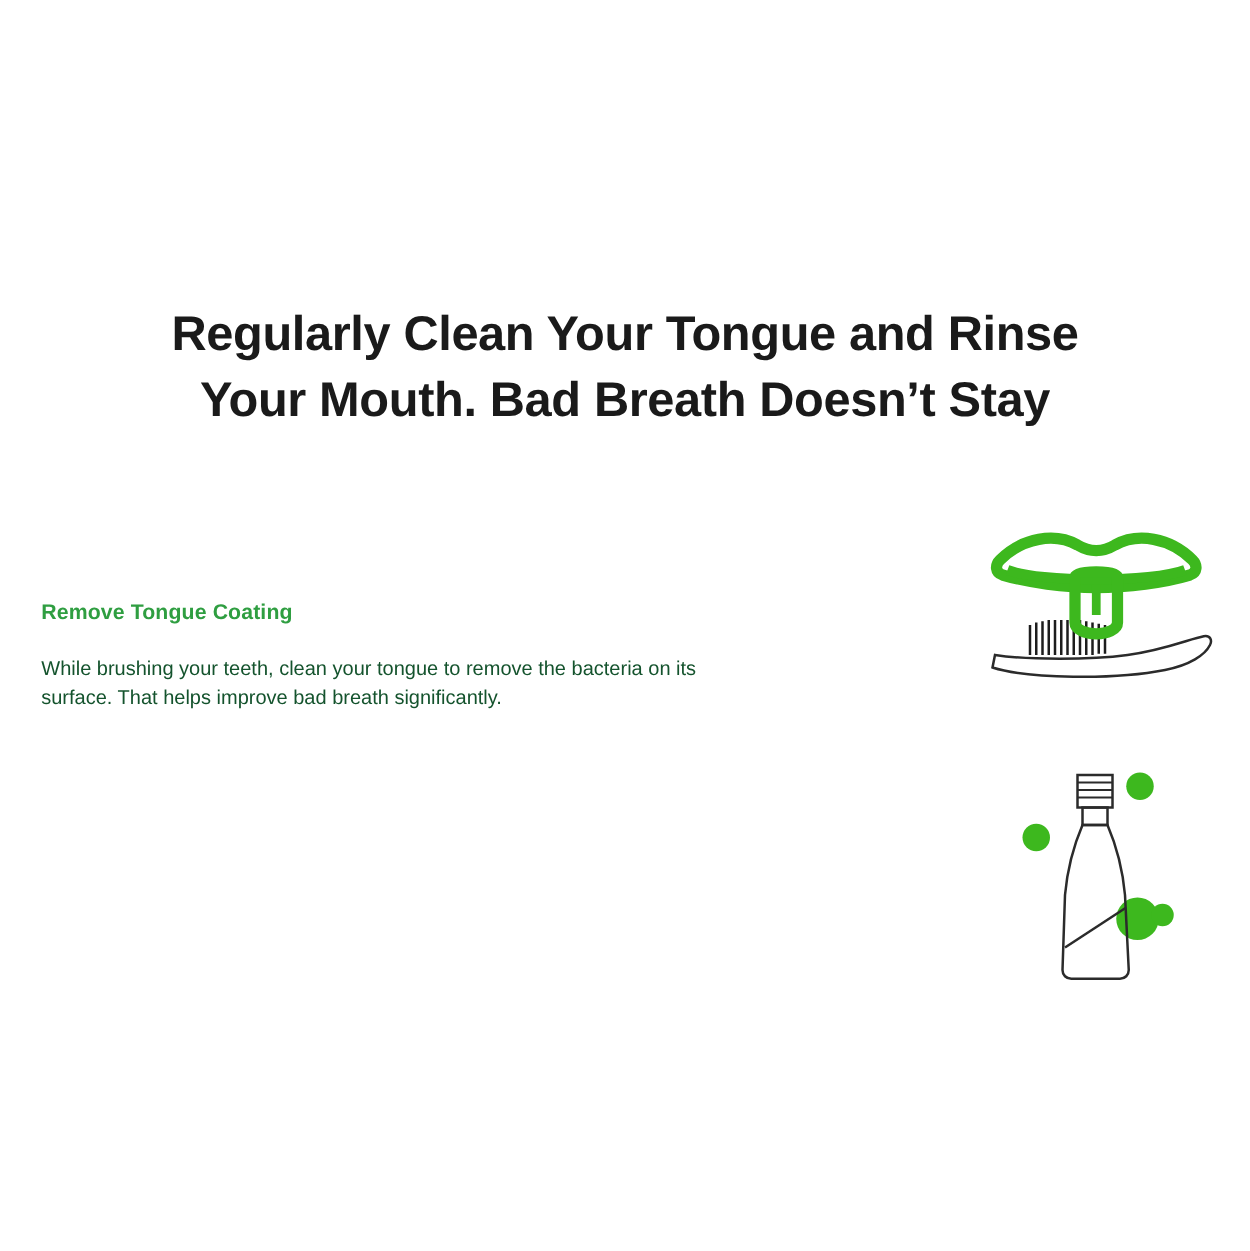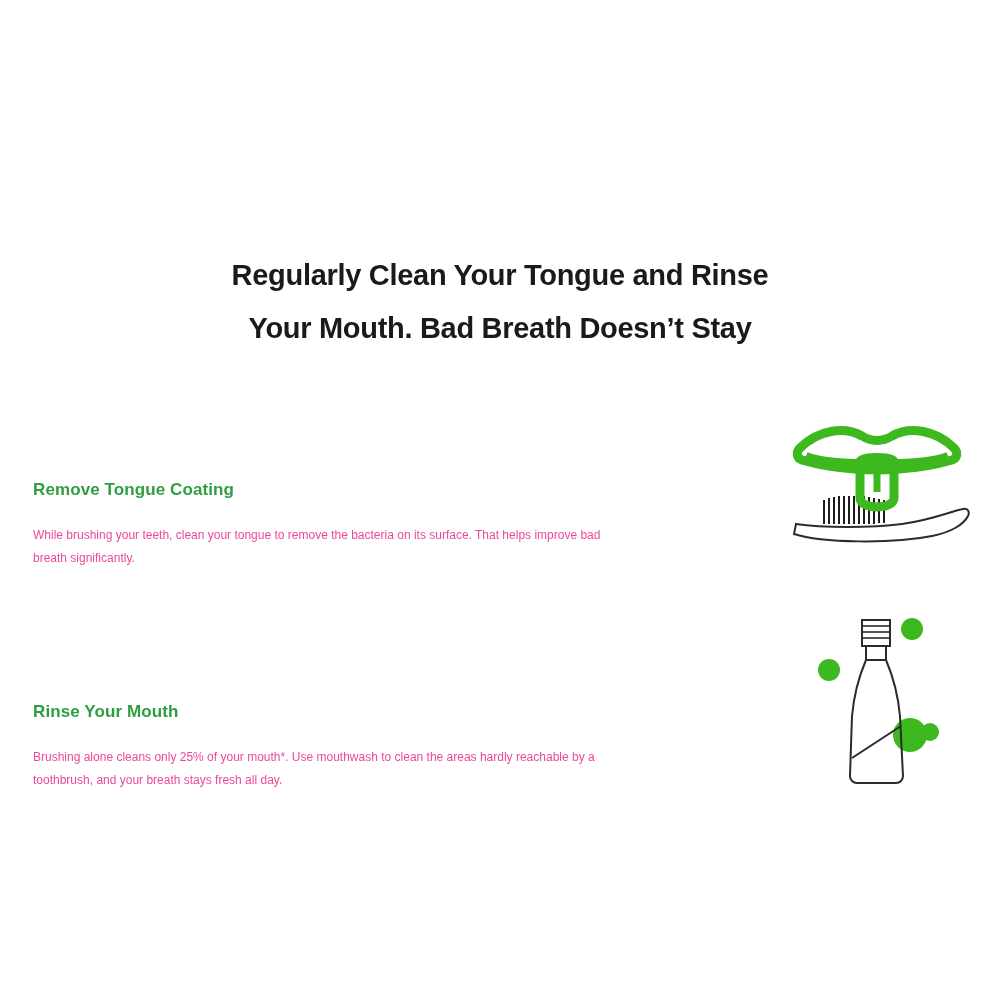--- a/index.html
+++ b/index.html
@@ -16,26 +16,26 @@
   }
   .page {
     position: relative;
     width: 1000px;
     height: 1001px;
   }
 
   
   .headline {
     position: absolute;
-    top: 230px;
+    top: 215px;
     left: 0;
     width: 1000px;
     text-align: center;
     color: #1a1a1a;
-    font-size: 29px;
+    font-size: 39px;
     line-height: 53px;
     font-weight: bold;
     letter-spacing: -0.3px;
   }
   .headline .line {
     display: block;
     white-space: nowrap;
   }
 
   
@@ -49,22 +49,22 @@
   .section-2 { top: 662px; }
 
   .section-title {
     color: #2f9e41;
     font-size: 17px;
     font-weight: bold;
     letter-spacing: 0.1px;
     margin: 0 0 24px 0;
   }
   .section-body {
-    color: #ec4899;
-    font-size: 12px;
+    color: #14532d;
+    font-size: 16px;
     line-height: 23px;
     margin: 0;
     max-width: 570px;
   }
 
   
   .illus {
     position: absolute;
   }
   .illus-toothbrush {
@@ -118,24 +118,20 @@
 
       <path d="M18 36 C 36 18, 62 14, 80 24 C 90 30, 100 30, 110 24 C 128 14, 154 18, 172 36 C 176 40, 176 46, 170 48 C 150 54, 120 58, 95 58 C 70 58, 40 54, 20 48 C 14 46, 14 40, 18 36 Z" fill="none" stroke="#3DB81E" stroke-width="9" stroke-linejoin="round"></path>
 
       <path d="M24 44 C 50 54, 140 54, 166 44" fill="none" stroke="#3DB81E" stroke-width="8"></path>
 
       <path d="M78 50 C 78 44, 112 44, 112 50 L 112 86 C 112 98, 78 98, 78 86 Z" fill="none" stroke="#3DB81E" stroke-width="9" stroke-linejoin="round"></path>
       <line x1="95" y1="56" x2="95" y2="80" stroke="#3DB81E" stroke-width="7"></line>
     </svg>
   </div>
 
-  <div class="section section-2">
-    <div class="section-title">Rinse Your Mouth</div>
-    <p class="section-body">Brushing alone cleans only 25% of your mouth*. Use mouthwash to clean the areas hardly reachable by a toothbrush, and your breath stays fresh all day.</p>
-  </div>
 
   <div class="illus illus-mouthwash">
     <svg width="180" height="200" viewBox="0 0 180 200" xmlns="http://www.w3.org/2000/svg">
 
       <circle cx="112" cy="21" r="11" fill="#3DB81E"></circle>
       <circle cx="29" cy="62" r="11" fill="#3DB81E"></circle>
       <circle cx="110" cy="127" r="17" fill="#3DB81E"></circle>
       <circle cx="130" cy="124" r="9" fill="#3DB81E"></circle>
 
       <rect x="62" y="12" width="28" height="26" fill="none" stroke="#2b2b2b" stroke-width="2"></rect>

